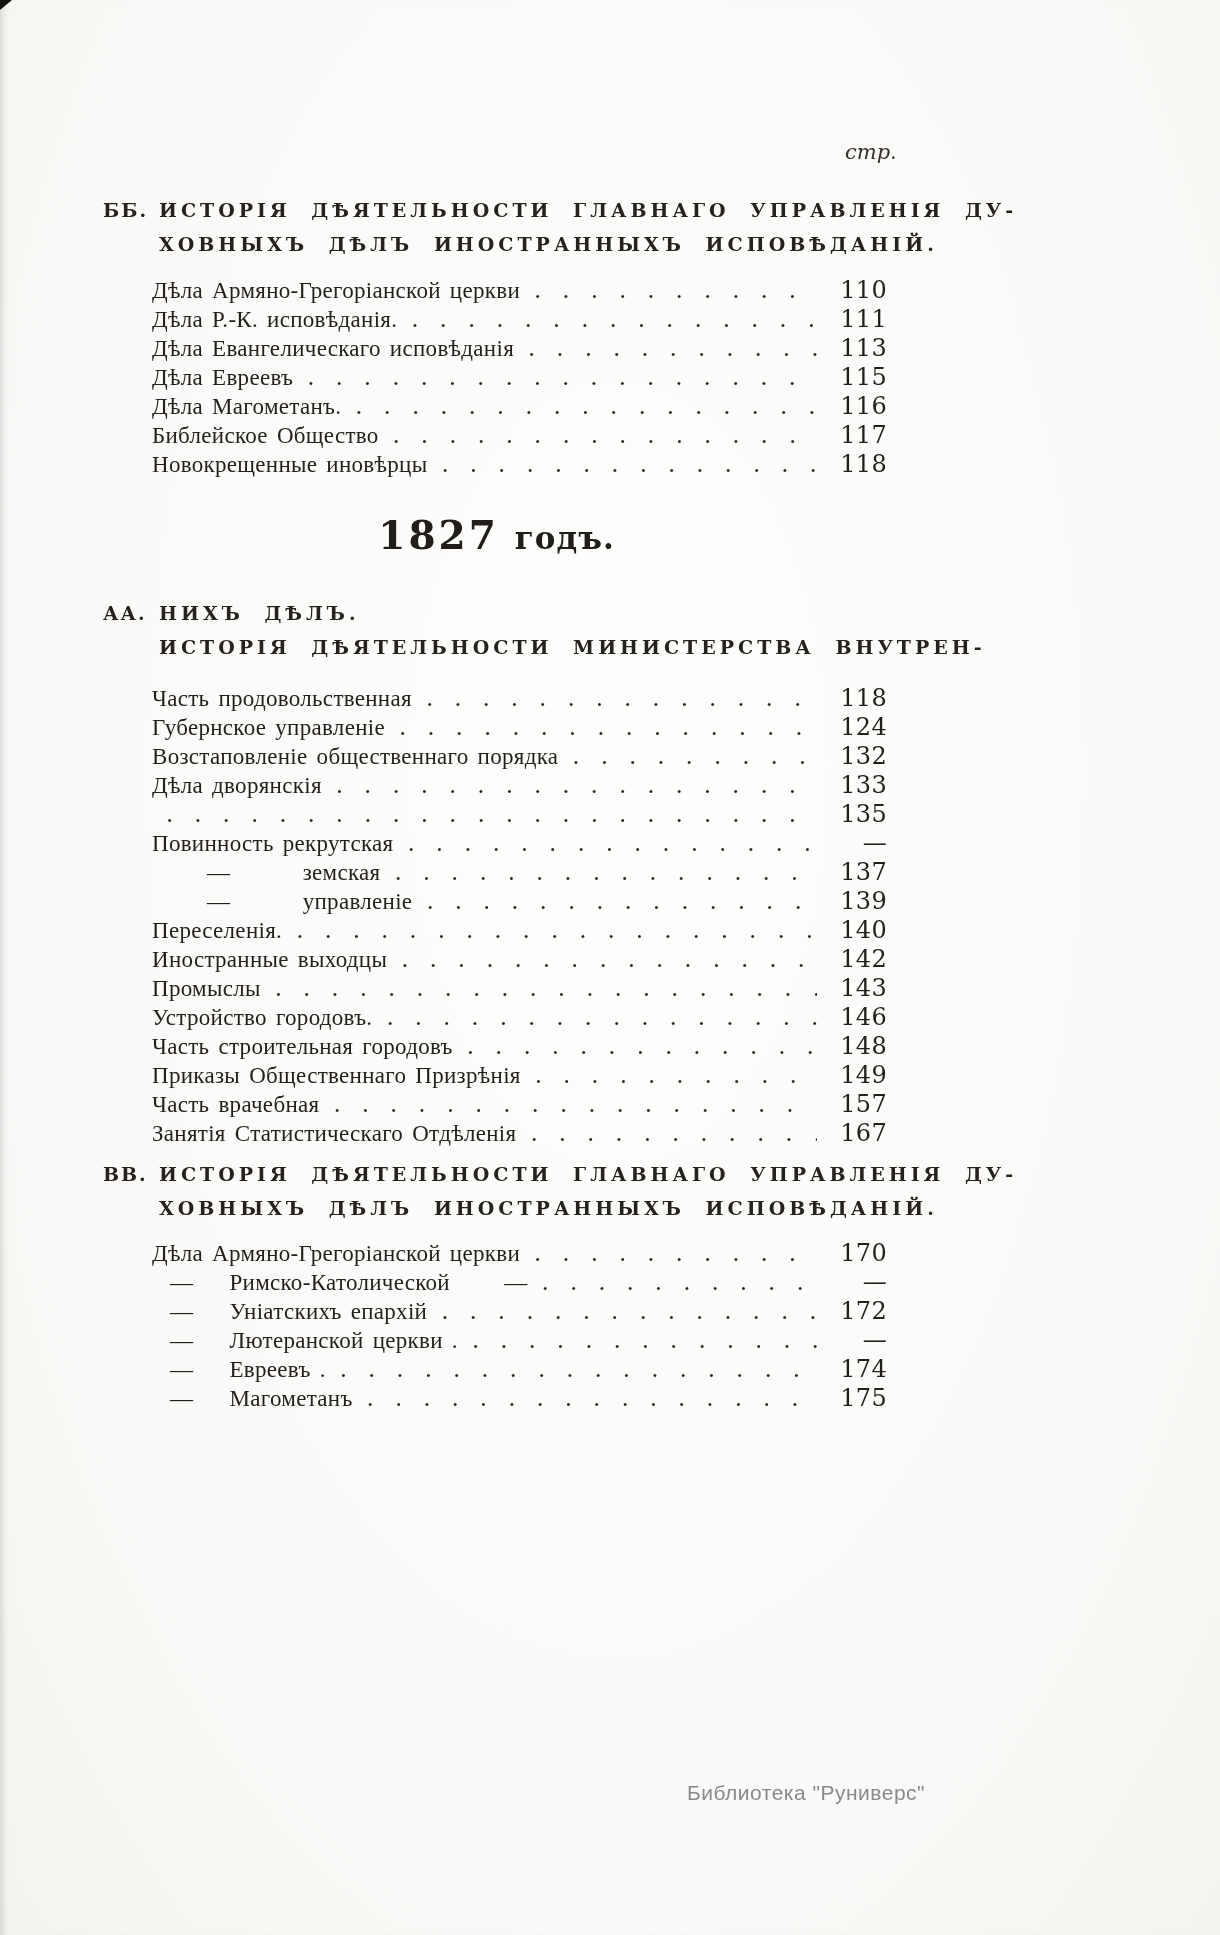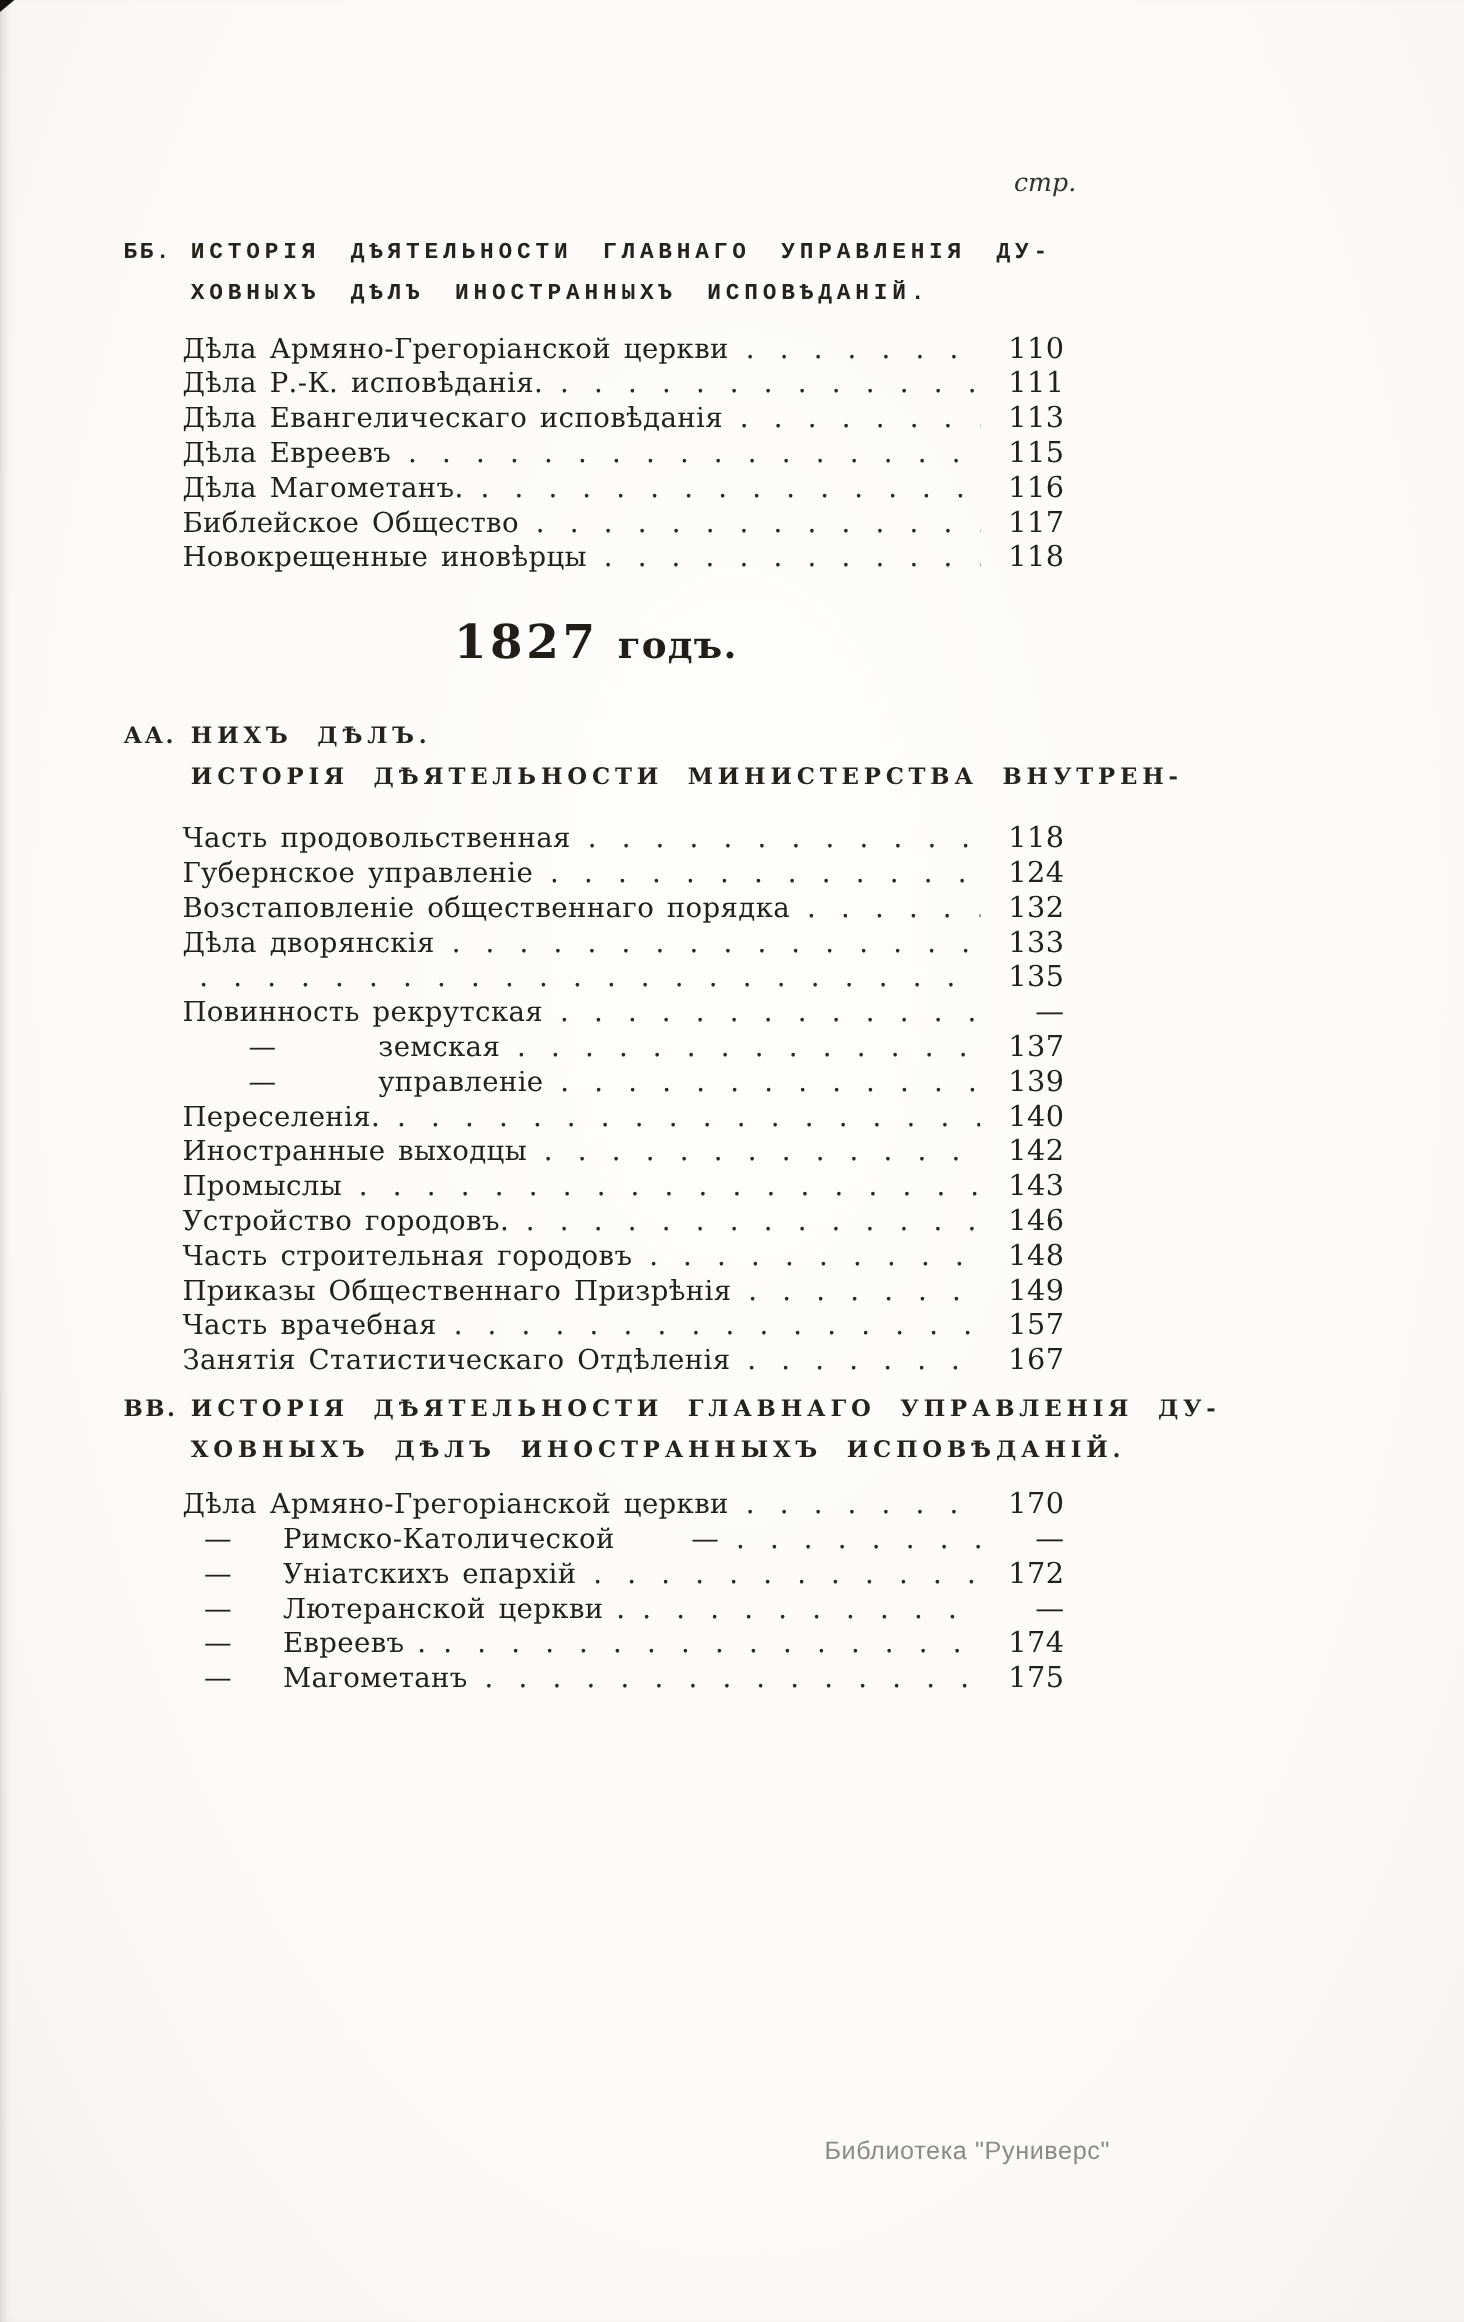--- a/index.html
+++ b/index.html
@@ -43,21 +43,21 @@
     line-height: 34px;
     white-space: nowrap;
     color: #26221d;
   }
   .sheading .snum {
     position: absolute;
     left: 0; top: 0;
     letter-spacing: 2px;
   }
   .sheading .sline { margin-left: 56px; }
-  .sec1 { top: 193px; font-family: Liberation Mono, monospace; }
+  .sec1 { top: 193px; }
   .sec2 { top: 596px; }
   .sec3 { top: 1157px; }
 
   .year-heading {
     position: absolute;
     left: 103px; top: 512px;
     width: 787px;
     text-align: center;
     font-weight: bold;
     color: #211d18;
@@ -79,20 +79,21 @@
   .toc-row {
     display: flex;
     align-items: baseline;
     height: 29px;
     overflow: hidden;
   }
   .entry-label {
     white-space: pre;
     flex: 0 0 auto;
     word-spacing: 3px;
+    font-family: Liberation Serif, serif;
   }
   .entry-dots {
     flex: 1 1 auto;
     overflow: hidden;
     white-space: nowrap;
     letter-spacing: 21px;
     padding-left: 14px;
     margin-right: 8px;
     color: #2a2620;
   }

